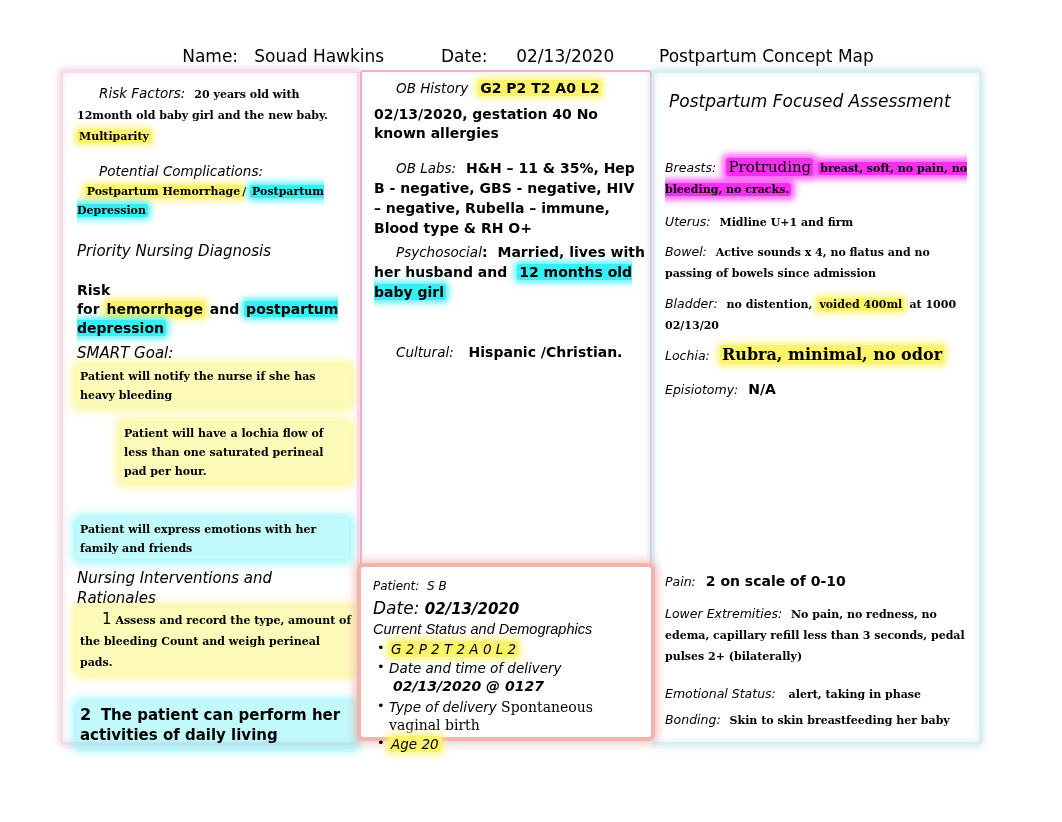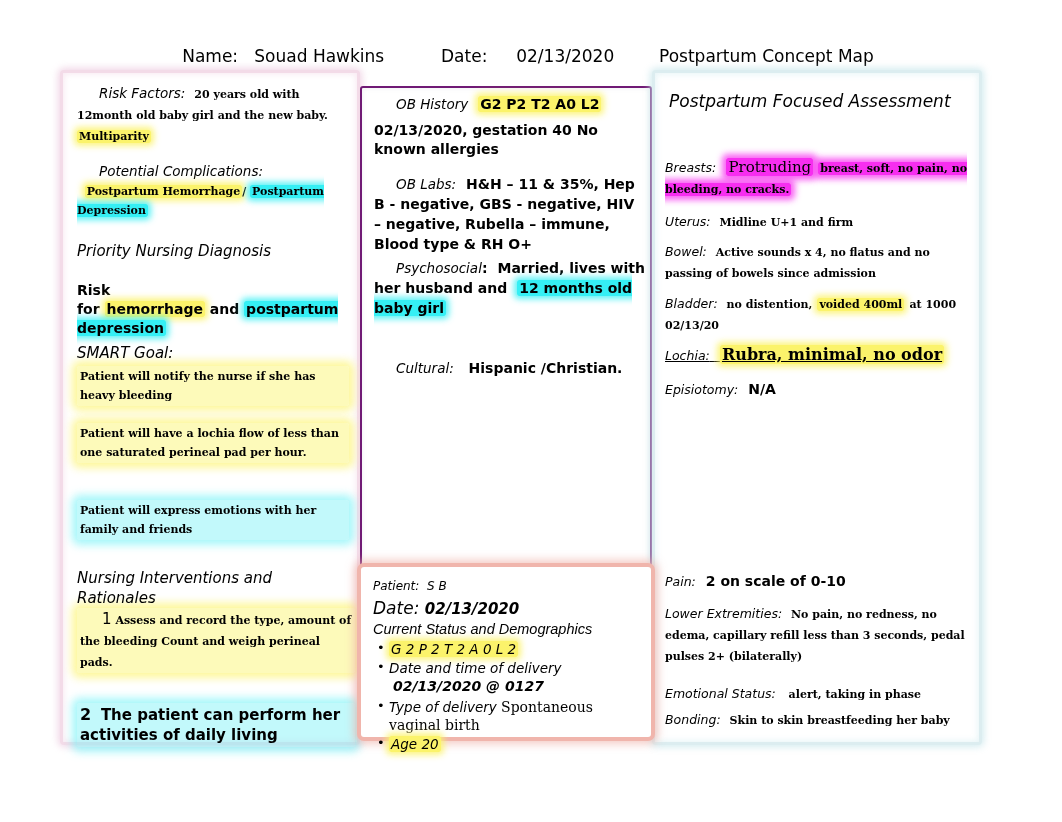--- a/index.html
+++ b/index.html
@@ -54,23 +54,23 @@
   #panel-left {
     left: 0px; top: 0px;
     width: 300px; height: 675px;
     border: 3px solid #f3dbe8;
     border-radius: 4px;
     box-shadow: 0 0 7px 2px rgba(236, 201, 223, .75),
                 inset 0 0 6px 1px rgba(246, 226, 238, .8);
   }
   
   #panel-middle {
-    left: 300px; top: 16px;
+    left: 300px; top: 0px;
     width: 292px; height: 645px;
-    border: 2px solid #701a75;
+    border: 2px solid #f9a8d4;
     border-radius: 3px;
     box-shadow: inset 0 0 5px rgba(235,235,240,.9);
   }
   
   #panel-right {
     left: 592px; top: 0px;
     width: 330px; height: 675px;
     border: 3px solid #dcedf0;
     border-radius: 4px;
     box-shadow: 0 0 7px 2px rgba(202, 231, 236, .8),
@@ -194,21 +194,21 @@
     top: -1px;
     font-size: 13px;
   }
 
   
   #rp-title   { position:absolute; left:14px; top: 6px;  width: 302px; }
   #rp-breast  { position:absolute; left:10px; top: 84px; width: 312px; }
   #rp-uterus  { position:absolute; left:10px; top:138px; width: 312px; }
   #rp-bowel   { position:absolute; left:10px; top:168px; width: 312px; }
   #rp-bladder { position:absolute; left:10px; top:220px; width: 314px; }
-  #rp-lochia  { position:absolute; left:10px; top:272px; width: 312px; text-decoration: underline; }
+  #rp-lochia  { position:absolute; left:10px; top:272px; width: 312px; }
   #rp-episio  { position:absolute; left:10px; top:306px; width: 312px; }
   #rp-pain    { position:absolute; left:10px; top:498px; width: 312px; }
   #rp-lower   { position:absolute; left:10px; top:530px; width: 316px; }
   #rp-emot    { position:absolute; left:10px; top:610px; width: 312px; }
   #rp-bond    { position:absolute; left:10px; top:636px; width: 316px; }
 
   .inline-hl { padding: 0 2px; }
 </style>
 </head>
 <body>
@@ -246,21 +246,21 @@
       <div class="bsans line-sans">
         <span>Risk for</span><span>&nbsp;</span><span class="hl-yellow inline-hl">hemorrhage</span><span>&nbsp;</span><span>and</span><span>&nbsp;</span><span class="hl-cyan inline-hl">postpartum depression</span>
       </div>
     </div>
 
     <div id="lp-smart">
       <div class="sec-title">SMART Goal:</div>
       <div style="height:3px;"></div>
       <div class="bserif line-serif glow-yellow" style="padding:1px 3px;">Patient will notify the nurse if she has heavy bleeding</div>
       <div style="height:17px;"></div>
-      <div class="bserif line-serif glow-yellow" style="padding:1px 3px;">Patient will have a lochia flow of less than one saturated perineal pad per hour.</div>
+      <div class="bserif line-serif glow-yellow" style="padding:1px 3px;margin-left:44px;">Patient will have a lochia flow of less than one saturated perineal pad per hour.</div>
       <div style="height:37px;"></div>
       <div class="bserif line-serif glow-cyan" style="padding:1px 3px;">Patient will express emotions with her family and friends</div>
     </div>
 
     <div id="lp-interv">
       <div class="sec-title">Nursing Interventions and Rationales</div>
       <div class="line-serif glow-yellow" style="padding:1px 3px;">
         <span class="lbl" style="font-style:normal;font-size:15px;">1</span><span class="bserif">&nbsp;</span><span class="bserif">Assess and record the type, amount of the bleeding Count and weigh perineal pads.</span>
       </div>
       <div style="height:22px;"></div>

